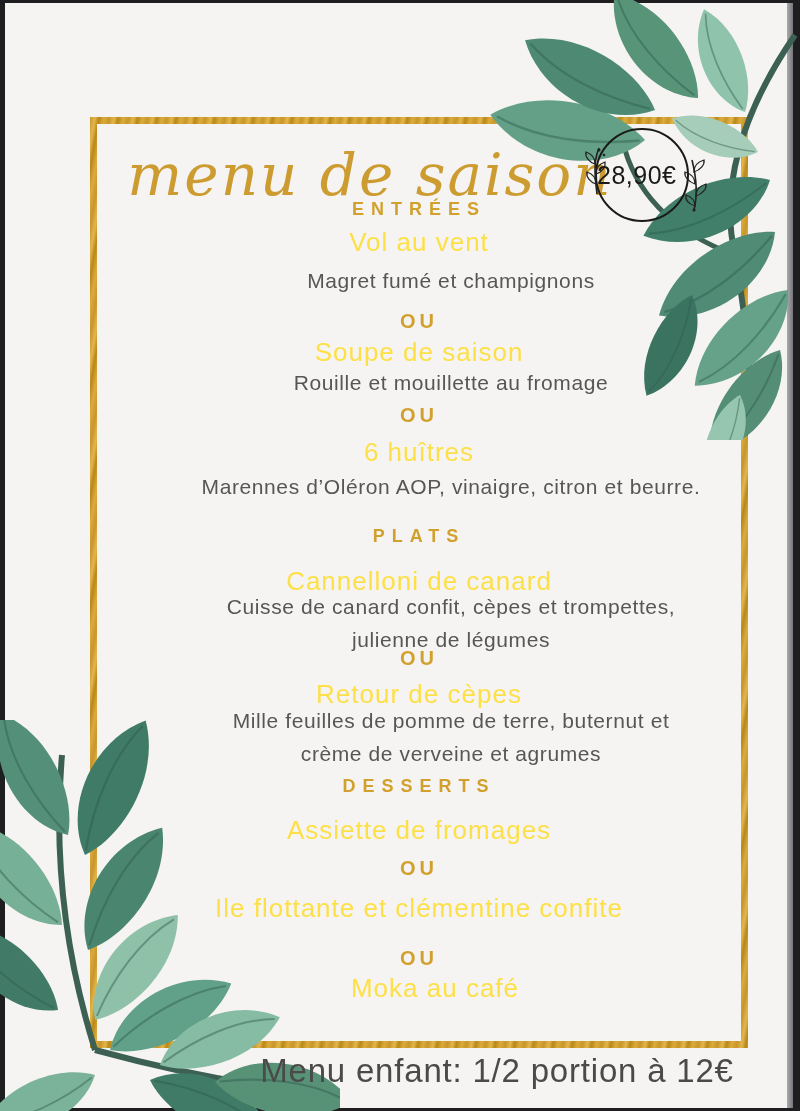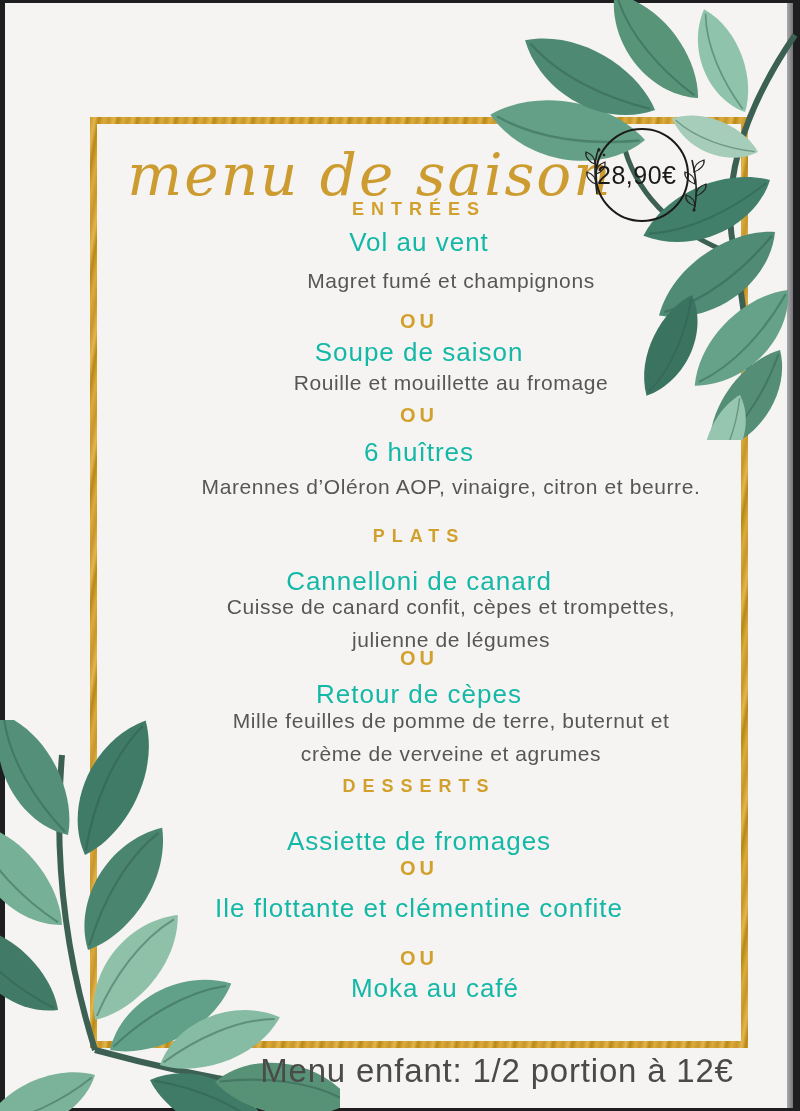--- a/index.html
+++ b/index.html
@@ -33,21 +33,21 @@
   .price-circle{
     position:absolute;left:595px;top:128px;width:94px;height:94px;
     border:2.5px solid #1a1a1a;border-radius:50%;box-sizing:border-box;
     display:flex;align-items:center;justify-content:flex-start;
   }
   .price-text{
     font-size:25px;color:#1a1a1a;letter-spacing:0.5px;white-space:nowrap;
   }
   .col{position:absolute;left:90px;width:658px;text-align:center;}
   .heading{font-size:18px;font-weight:bold;letter-spacing:7px;color:#d2a12d;}
-  .dish{font-size:26px;color:#14b8a6;letter-spacing:1px;}
+  .dish{font-size:26px;color:#fde047;letter-spacing:1px;}
   .desc{font-size:21px;color:#565656;letter-spacing:0.6px;line-height:33px;padding-left:32px;}
   .ou{font-size:20px;font-weight:bold;letter-spacing:4px;color:#d2a12d;}
   .footer-note{
     position:absolute;left:197px;top:1052px;width:600px;text-align:center;
     font-size:33px;color:#4a4a4a;letter-spacing:0.8px;
   }
 </style>
 </head>
 <body>
 
@@ -133,19 +133,19 @@
 <div class="col desc" style="top:470px;">Marennes d’Oléron AOP, vinaigre, citron et beurre.</div>
 
 <div class="col heading" style="top:526px;">PLATS</div>
 <div class="col dish" style="top:566px;">Cannelloni de canard</div>
 <div class="col desc" style="top:590px;left:169px;width:500px;">Cuisse de canard confit, cèpes et trompettes, julienne de légumes</div>
 <div class="col ou" style="top:647px;">OU</div>
 <div class="col dish" style="top:679px;">Retour de cèpes</div>
 <div class="col desc" style="top:704px;left:169px;width:500px;">Mille feuilles de pomme de terre, buternut et crème de verveine et agrumes</div>
 
 <div class="col heading" style="top:776px;">DESSERTS</div>
-<div class="col dish" style="top:815px;margin-top:11px;">Assiette de fromages</div>
+<div class="col dish" style="top:815px;">Assiette de fromages</div>
 <div class="col ou" style="top:857px;">OU</div>
 <div class="col dish" style="top:893px;">Ile flottante et clémentine confite</div>
 <div class="col ou" style="top:947px;">OU</div>
 <div class="col dish" style="top:973px;padding-left:16px;">Moka au café</div>
 
 <div class="footer-note">Menu enfant: 1/2 portion à 12€</div>
 
 </body></html>

